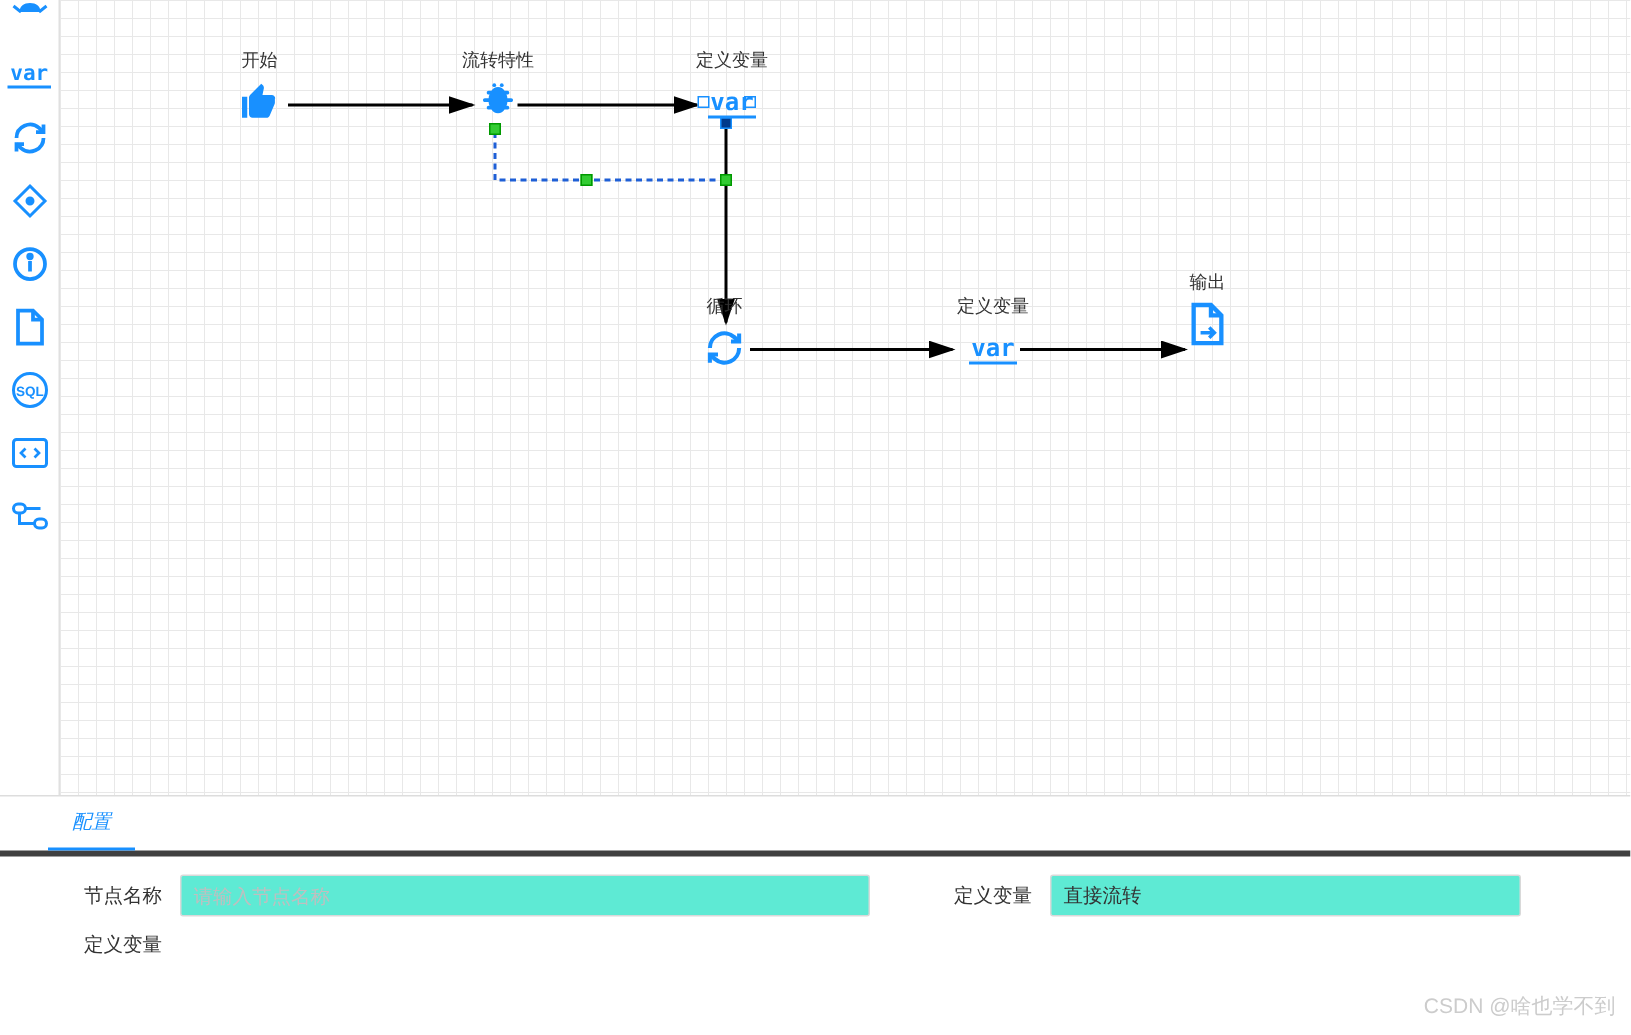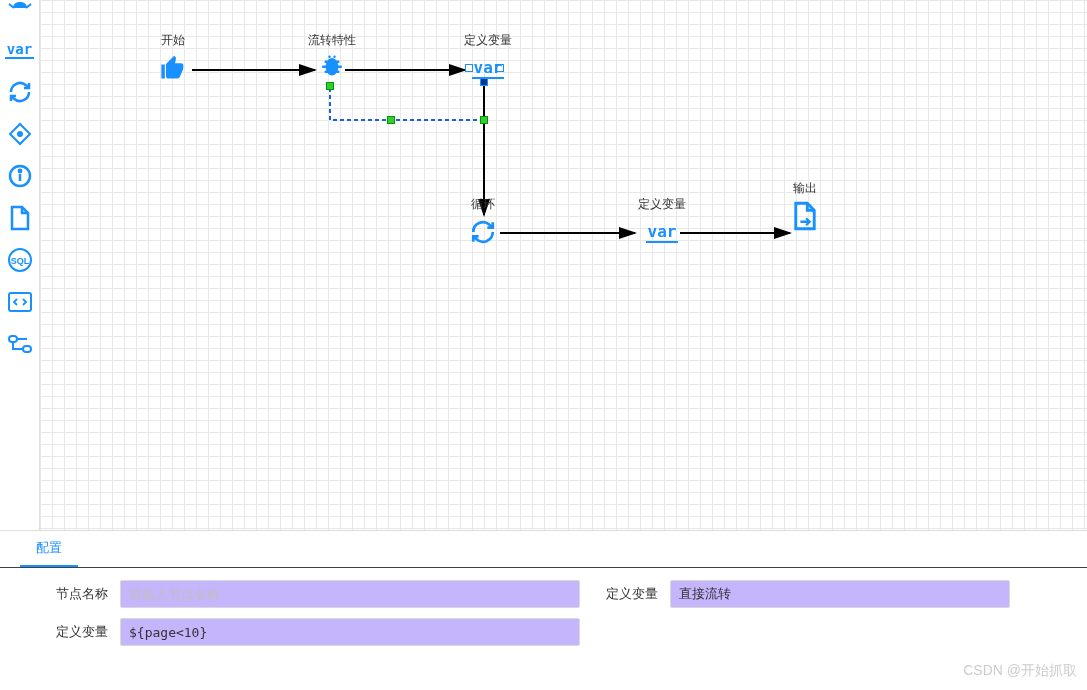--- a/index.html
+++ b/index.html
@@ -69,35 +69,37 @@
     .edge { position: absolute; }
     .bottom-panel {
       position: absolute;
       bottom: 0; left: 0; right: 0;
       height: 160px;
       background: #fff;
       border-top: 1px solid #ddd;
     }
     .tab-bar {
       display: flex;
-      border-bottom: 1px solid #404040;
-      padding-left: 20px;
+      border-bottom: 4px solid #404040;
+      padding-left: 32px;
+      font-style: italic;
     }
     .tab {
       padding: 8px 16px;
       font-size: 13px;
       color: #1890ff;
       border-bottom: 2px solid #1890ff;
       cursor: pointer;
     }
     .form-area {
       padding: 12px 30px;
     }
     .form-row {
       display: flex;
+      gap: 30px;
       margin-bottom: 10px;
     }
     .form-group {
       display: flex;
       align-items: center;
     }
     .form-label {
       width: 90px;
       text-align: right;
       padding-right: 12px;
@@ -105,25 +107,25 @@
       color: #333;
     }
     .form-input, .form-select {
       height: 28px;
       border: 1px solid #d9d9d9;
       border-radius: 2px;
       padding: 0 8px;
       font-size: 13px;
       font-family: inherit;
       color: #333;
-      background: #c4b5fd;
+      background: #5eead4;
     }
     .form-input::placeholder { color: #bfbfbf; }
     .w-large { width: 460px; }
-    .w-med { width: 340px; }
+    .w-med { width: 314px; }
     .sel-port {
       position: absolute;
       width: 8px; height: 8px;
       border: 1px solid #1890ff;
     }
     .watermark {
       position: absolute;
       right: 10px; bottom: 10px;
       color: #ccc; font-size: 14px;
       pointer-events: none;
@@ -293,19 +295,18 @@
         <input class="form-input w-large" placeholder="请输入节点名称" style="">
       </div>
       <div class="form-group">
         <div class="form-label">定义变量</div>
         <input class="form-input w-med" value="直接流转" style="">
       </div>
     </div>
     <div class="form-row">
       <div class="form-group">
         <div class="form-label">定义变量</div>
-        <input class="form-input w-large" style="font-family: monospace;" value="${page&lt;10}">
       </div>
     </div>
   </div>
 </div>
 
-<div class="watermark">CSDN @开始抓取</div>
+<div class="watermark">CSDN @啥也学不到</div>
 
 </body></html>

